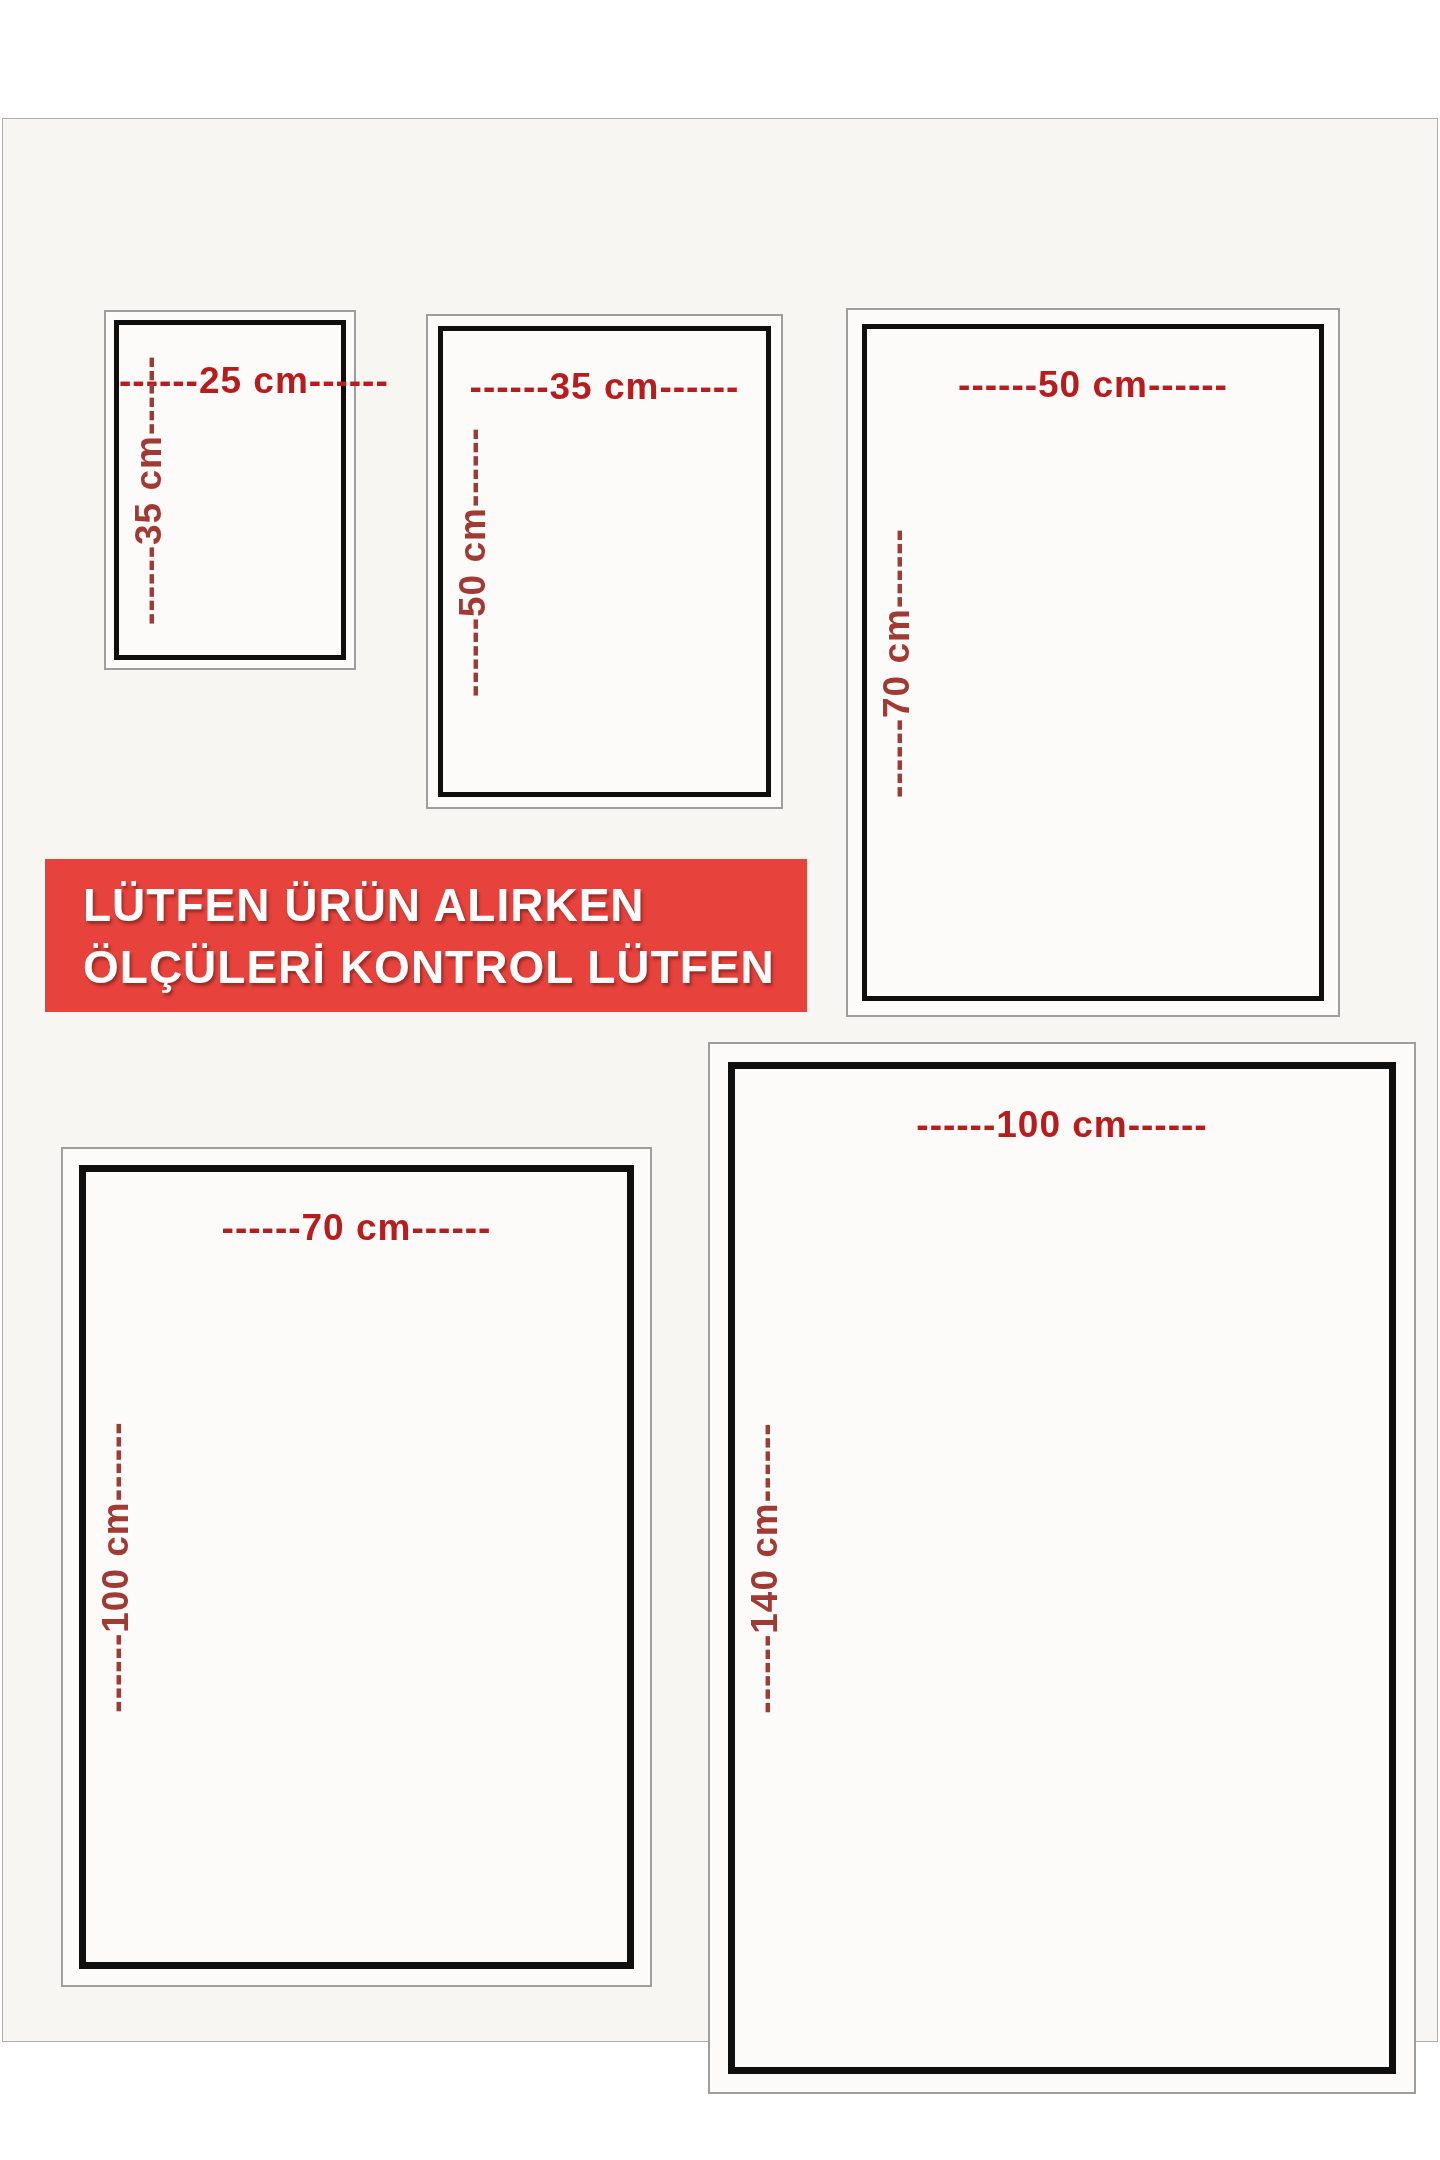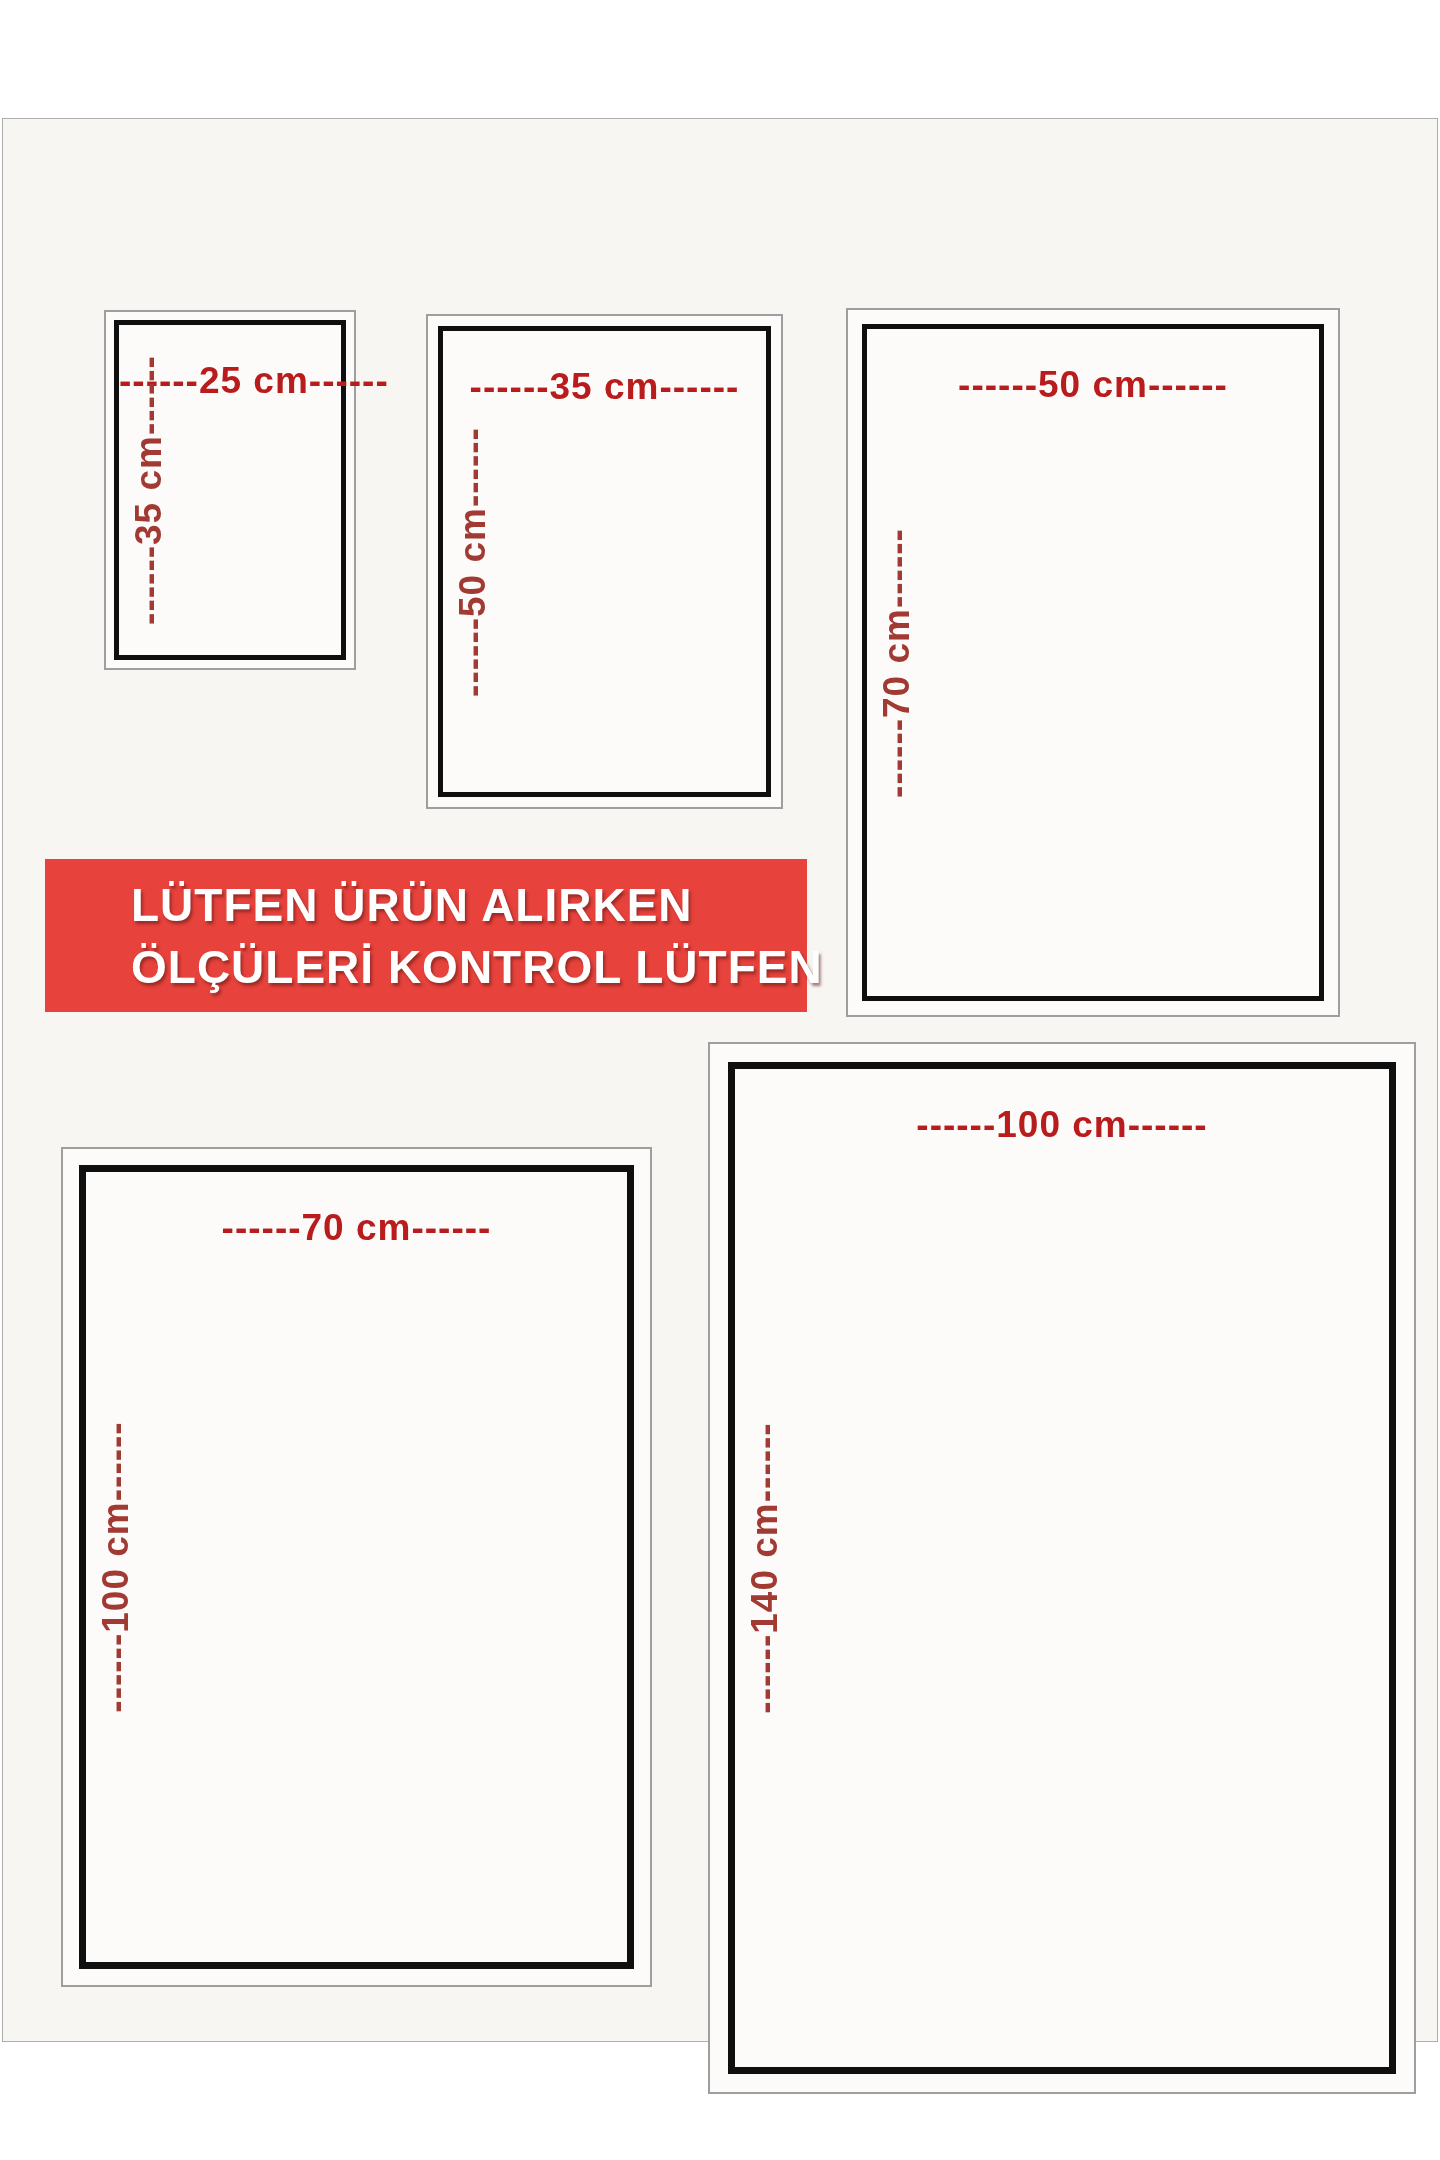--- a/index.html
+++ b/index.html
@@ -58,21 +58,21 @@
     line-height:42px;
     color:#a23a34;
     letter-spacing:1px;
     white-space:nowrap;
   }
   
   .banner{
     position:absolute;left:42px;top:740px;width:762px;height:153px;
     background:#e7423c;
     display:flex;flex-direction:column;justify-content:center;
-    padding-left:86px;
+    padding-left:38px;
     box-sizing:border-box;
   }
   .banner-line{
     color:#ffffff;
     font-size:46px;font-weight:bold;
     line-height:62px;
     letter-spacing:1px;
     text-shadow:2px 3px 3px rgba(95,25,20,0.55);
     white-space:nowrap;
   }

